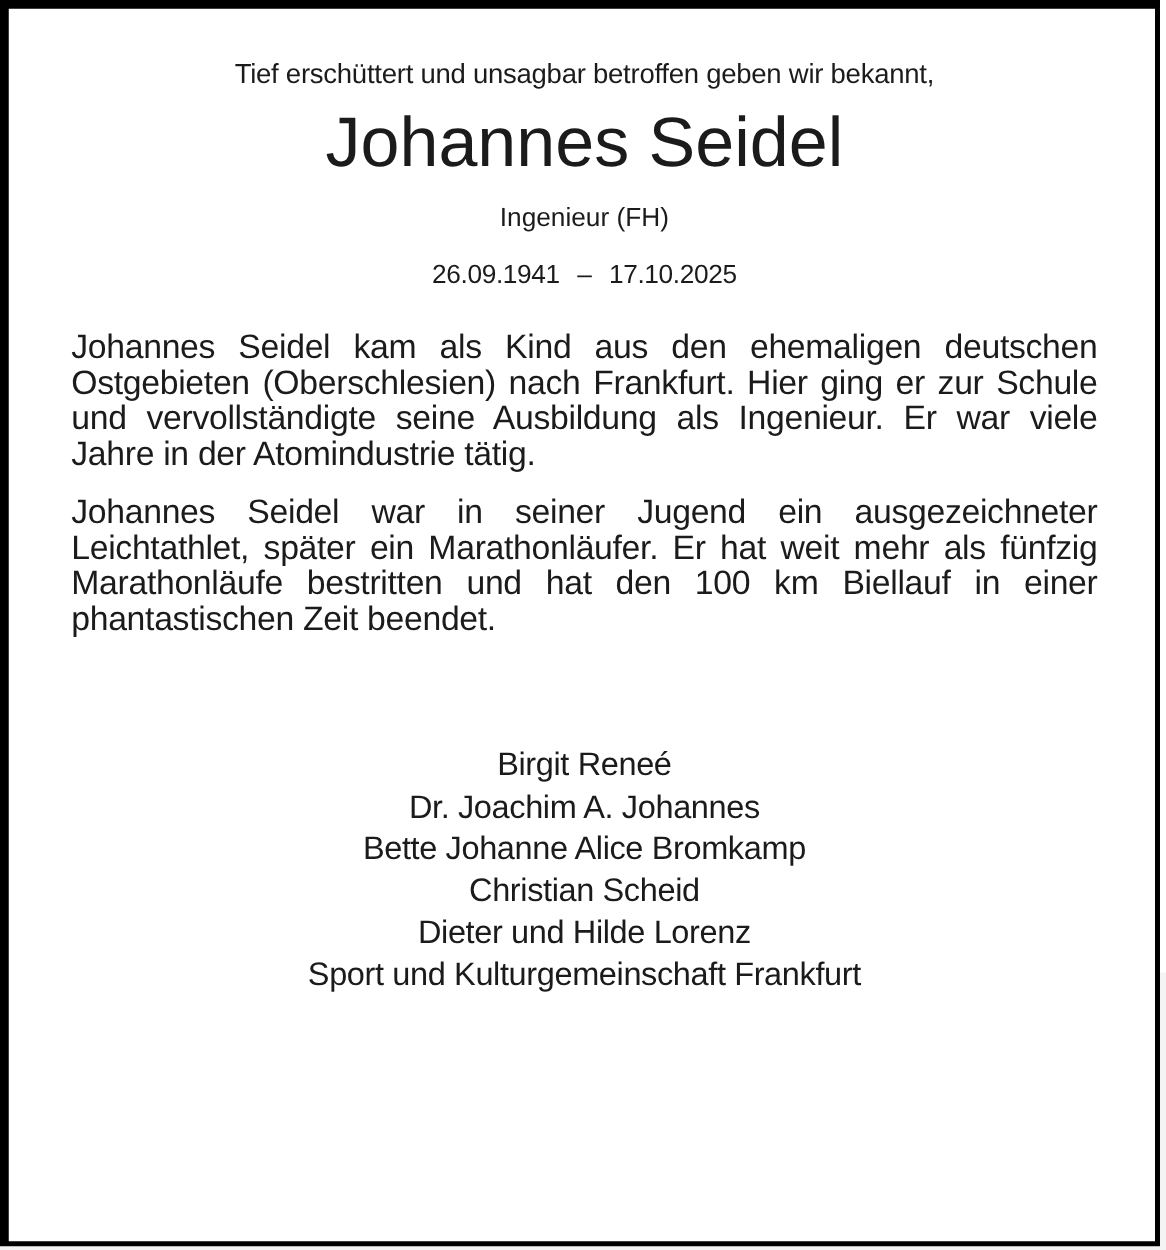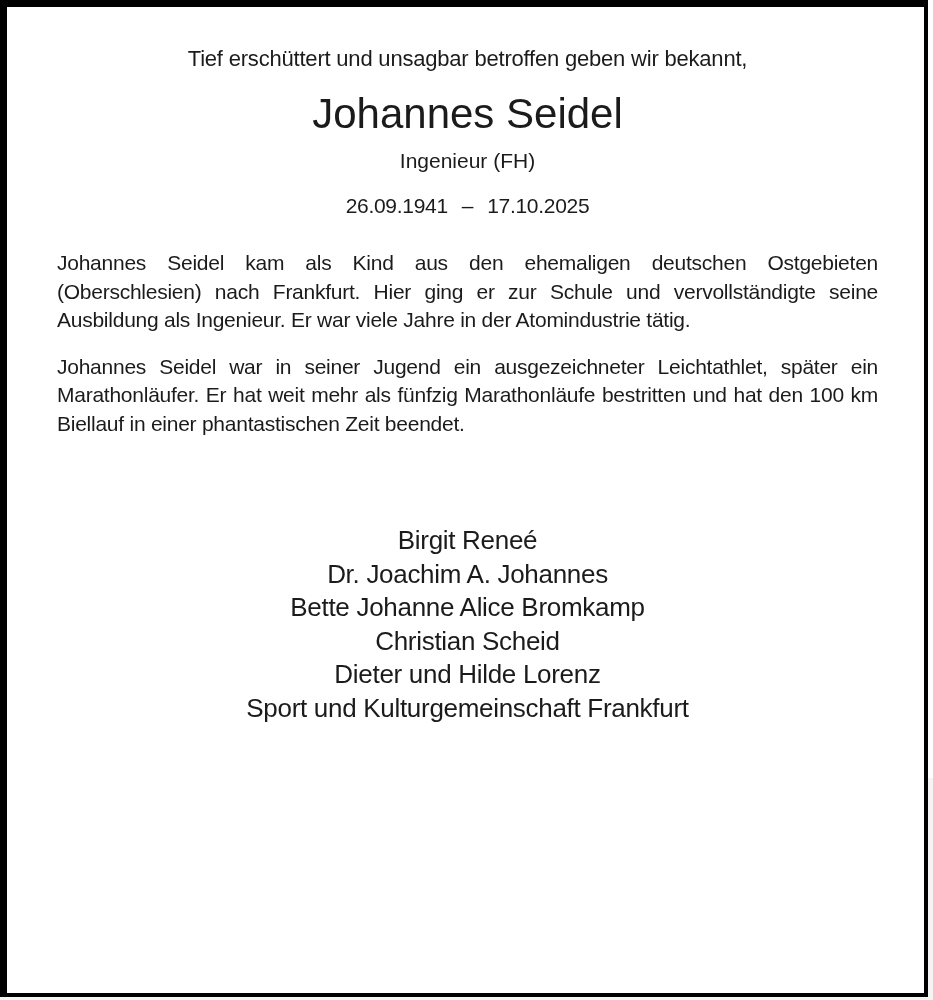--- a/index.html
+++ b/index.html
@@ -36,47 +36,48 @@
   .intro{
     margin-top:37px;
     text-align:center;
     font-size:22px;
     line-height:29px;
     letter-spacing:-0.2px;
   }
   .deceased-name{
     margin-top:8px;
     text-align:center;
-    font-size:42px;
+    font-size:56px;
     font-weight:400;
     line-height:66px;
     letter-spacing:0;
   }
   .profession{
+    margin-top:14px;
     text-align:center;
     font-size:21px;
     line-height:28px;
   }
   .dates{
     margin-top:14px;
     text-align:center;
     font-size:21px;
     line-height:34px;
     letter-spacing:-0.3px;
   }
   .dates .sep{
     display:inline-block;
     margin:0 14px;
   }
   .paragraphs{
     margin-top:26px;
   }
   .paragraphs p{
     text-align:justify;
-    font-size:21px;
+    font-size:27px;
     line-height:28.5px;
     letter-spacing:-0.25px;
     margin-bottom:18px;
   }
   .paragraphs p:last-child{margin-bottom:0;}
   .mourners{
     margin-top:86px;
     text-align:center;
     font-size:26px;
     line-height:33.5px;

